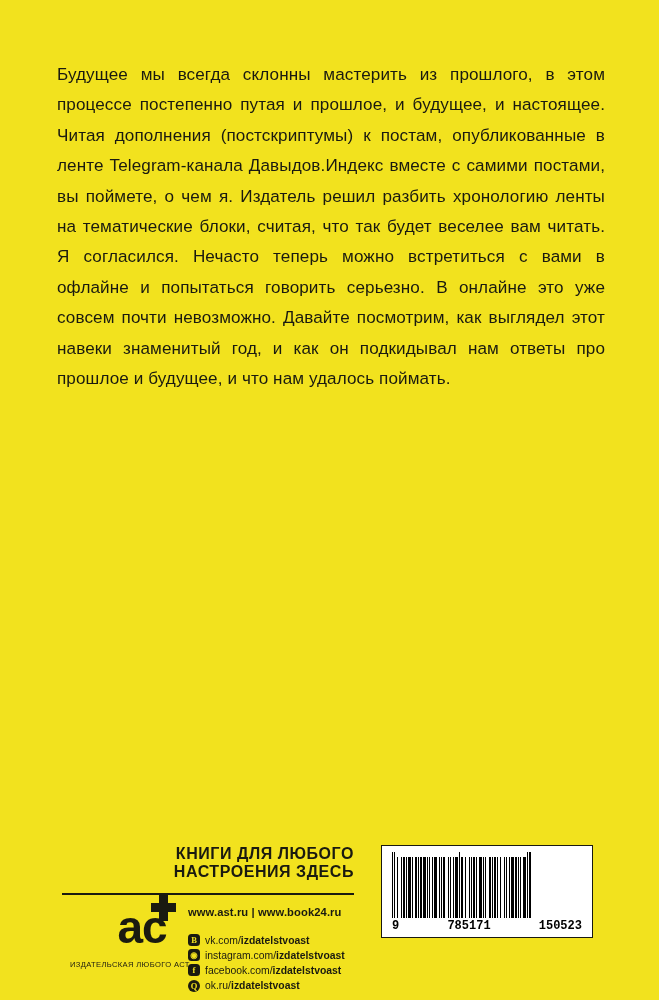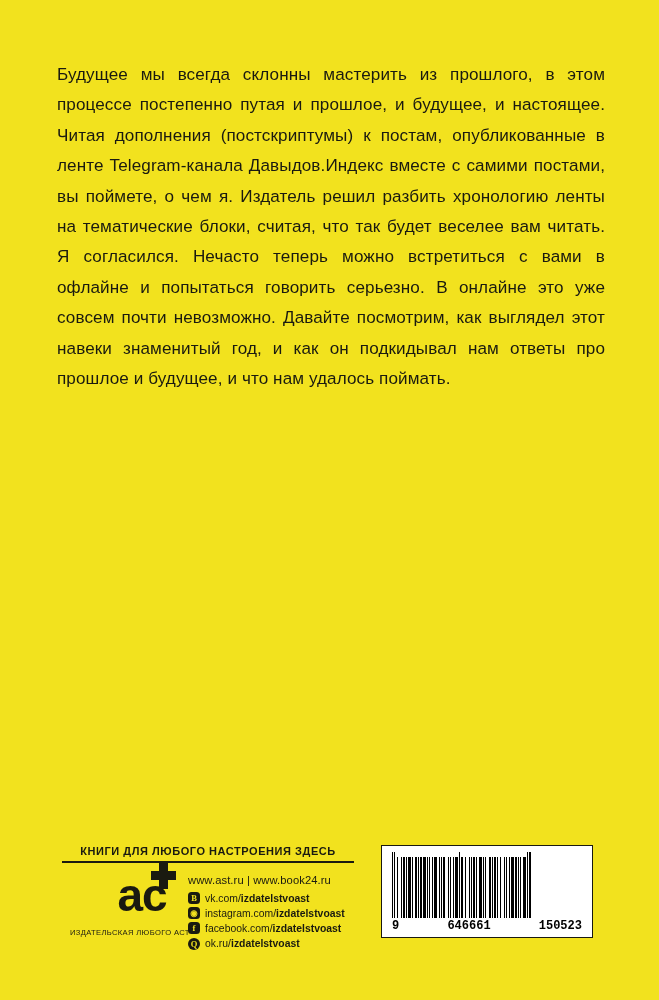--- a/index.html
+++ b/index.html
@@ -37,27 +37,27 @@
     width: 659px;
     height: 120px;
   }
   .pub-block {
     position: absolute;
     left: 62px;
     top: 0;
     width: 300px;
   }
   .pub-tagline {
-    font-size: 11px;
+    font-size: 16px;
     font-weight: bold;
     letter-spacing: 0.55px;
     color: #1a1a10;
-    text-align: center;
+    text-align: right;
     width: 292px;
-    padding-bottom: 4px;
+    padding-bottom: 12px;
     border-bottom: 2px solid #1a1a10;
   }
   .pub-body {
     position: relative;
     margin-top: 9px;
     height: 92px;
   }
   .logo-wrap {
     position: absolute;
     left: 8px;
@@ -100,22 +100,22 @@
     white-space: nowrap;
   }
   .links {
     position: absolute;
     left: 126px;
     top: 2px;
     color: #1a1a10;
   }
   .links .site {
     font-size: 11.2px;
-    font-weight: normal;
-    margin-bottom: 6px;
+    font-weight: bold;
+    margin-bottom: 16px;
     letter-spacing: 0.1px;
   }
   .link-row {
     display: flex;
     align-items: center;
     margin-bottom: 3.2px;
     font-size: 10.4px;
   }
   .soc-ico {
     width: 12px;
@@ -314,19 +314,19 @@
           <i style="width:2px;background:transparent;height:92%"></i>
           <i style="width:3px;height:92%"></i>
           <i style="width:1px;background:transparent;height:92%"></i>
           <i style="width:1px;height:100%"></i>
           <i style="width:1px;background:transparent;height:100%"></i>
           <i style="width:2px;height:100%"></i>
           <i style="width:1px;background:transparent;height:92%"></i>
         </div>
       <div class="barcode-digits">
         <span>9</span>
-        <span>646661</span>
+        <span>785171</span>
         <span>150523</span>
       </div>
     </div>
 
   </div>
 </div>
 
 </body></html>

